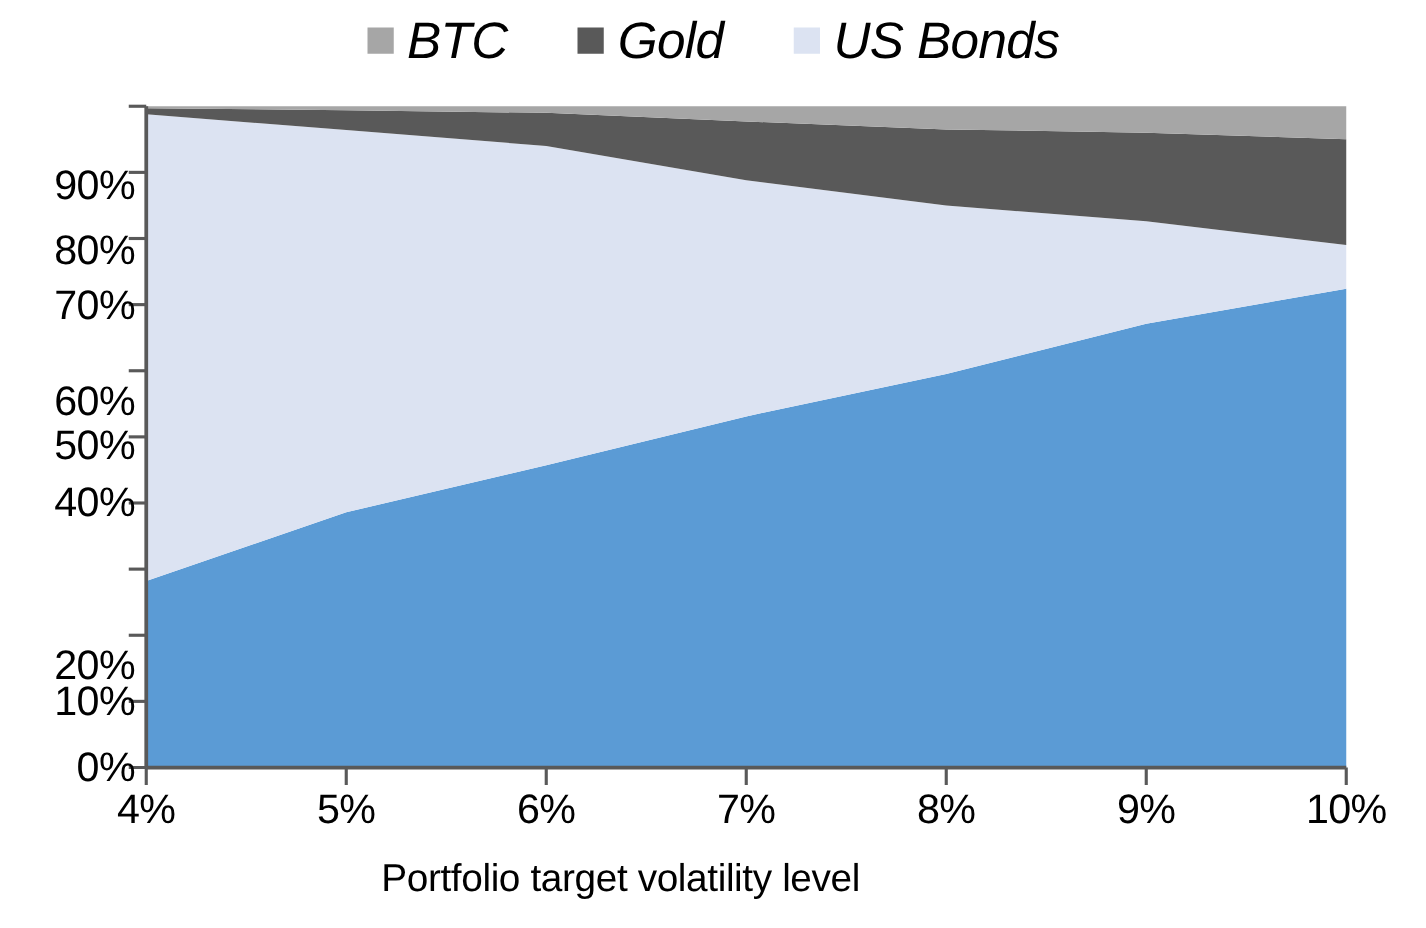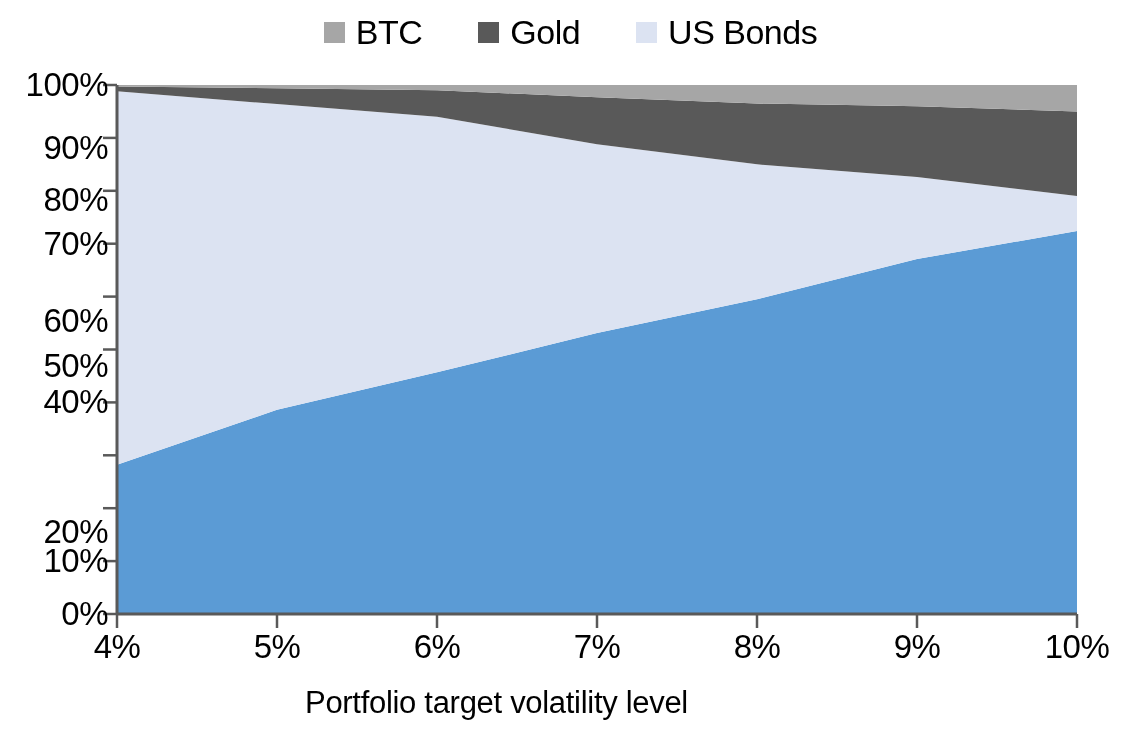--- a/index.html
+++ b/index.html
@@ -38,25 +38,26 @@
     align-items: center;
     gap: 11px;
   }
   .legend-swatch {
     width: 21px;
     height: 21px;
     display: inline-block;
     flex: 0 0 auto;
   }
   .legend-label {
-    font-size: 34px;
+    font-size: 41px;
     line-height: 33px;
     font-weight: 400;
     white-space: nowrap;
     letter-spacing: -0.5px;
+    font-style: italic;
   }
 
   
   .plot-wrap {
     position: absolute;
     left: 0;
     top: 0;
     width: 1141px;
     height: 742px;
   }
@@ -160,26 +161,25 @@
           <line x1="437" y1="614" x2="437" y2="628" stroke="#595959" stroke-width="2.5"></line>
           <line x1="597" y1="614" x2="597" y2="628" stroke="#595959" stroke-width="2.5"></line>
           <line x1="757" y1="614" x2="757" y2="628" stroke="#595959" stroke-width="2.5"></line>
           <line x1="917" y1="614" x2="917" y2="628" stroke="#595959" stroke-width="2.5"></line>
           <line x1="1077" y1="614" x2="1077" y2="628" stroke="#595959" stroke-width="2.5"></line>
         </g>
     </svg>
   </div>
 
   <div class="ytick-layer" id="ytick-layer">
-      <div class="ytick" style="top: 68px;">100%</div>
       <div class="ytick" style="top: 131px;">90%</div>
       <div class="ytick" style="top: 183px;">80%</div>
       <div class="ytick" style="top: 226.7px;">70%</div>
       <div class="ytick" style="top: 279.6px; margin-top: 24px;">60%</div>
-      <div class="ytick" style="top: 349px;">50%</div>
+      <div class="ytick" style="top: 339px;">50%</div>
       <div class="ytick" style="top: 385.4px;">40%</div>
       <div class="ytick" style="top: 491.2px; margin-top: 24px;">20%</div>
       <div class="ytick" style="top: 544.1px;">10%</div>
       <div class="ytick" style="top: 597px;">0%</div>
     </div>
 
   <div class="xtick-layer" id="xtick-layer">
       <div class="xtick" style="left: 47px;">4%</div>
       <div class="xtick" style="left: 207px;">5%</div>
       <div class="xtick" style="left: 367px;">6%</div>

